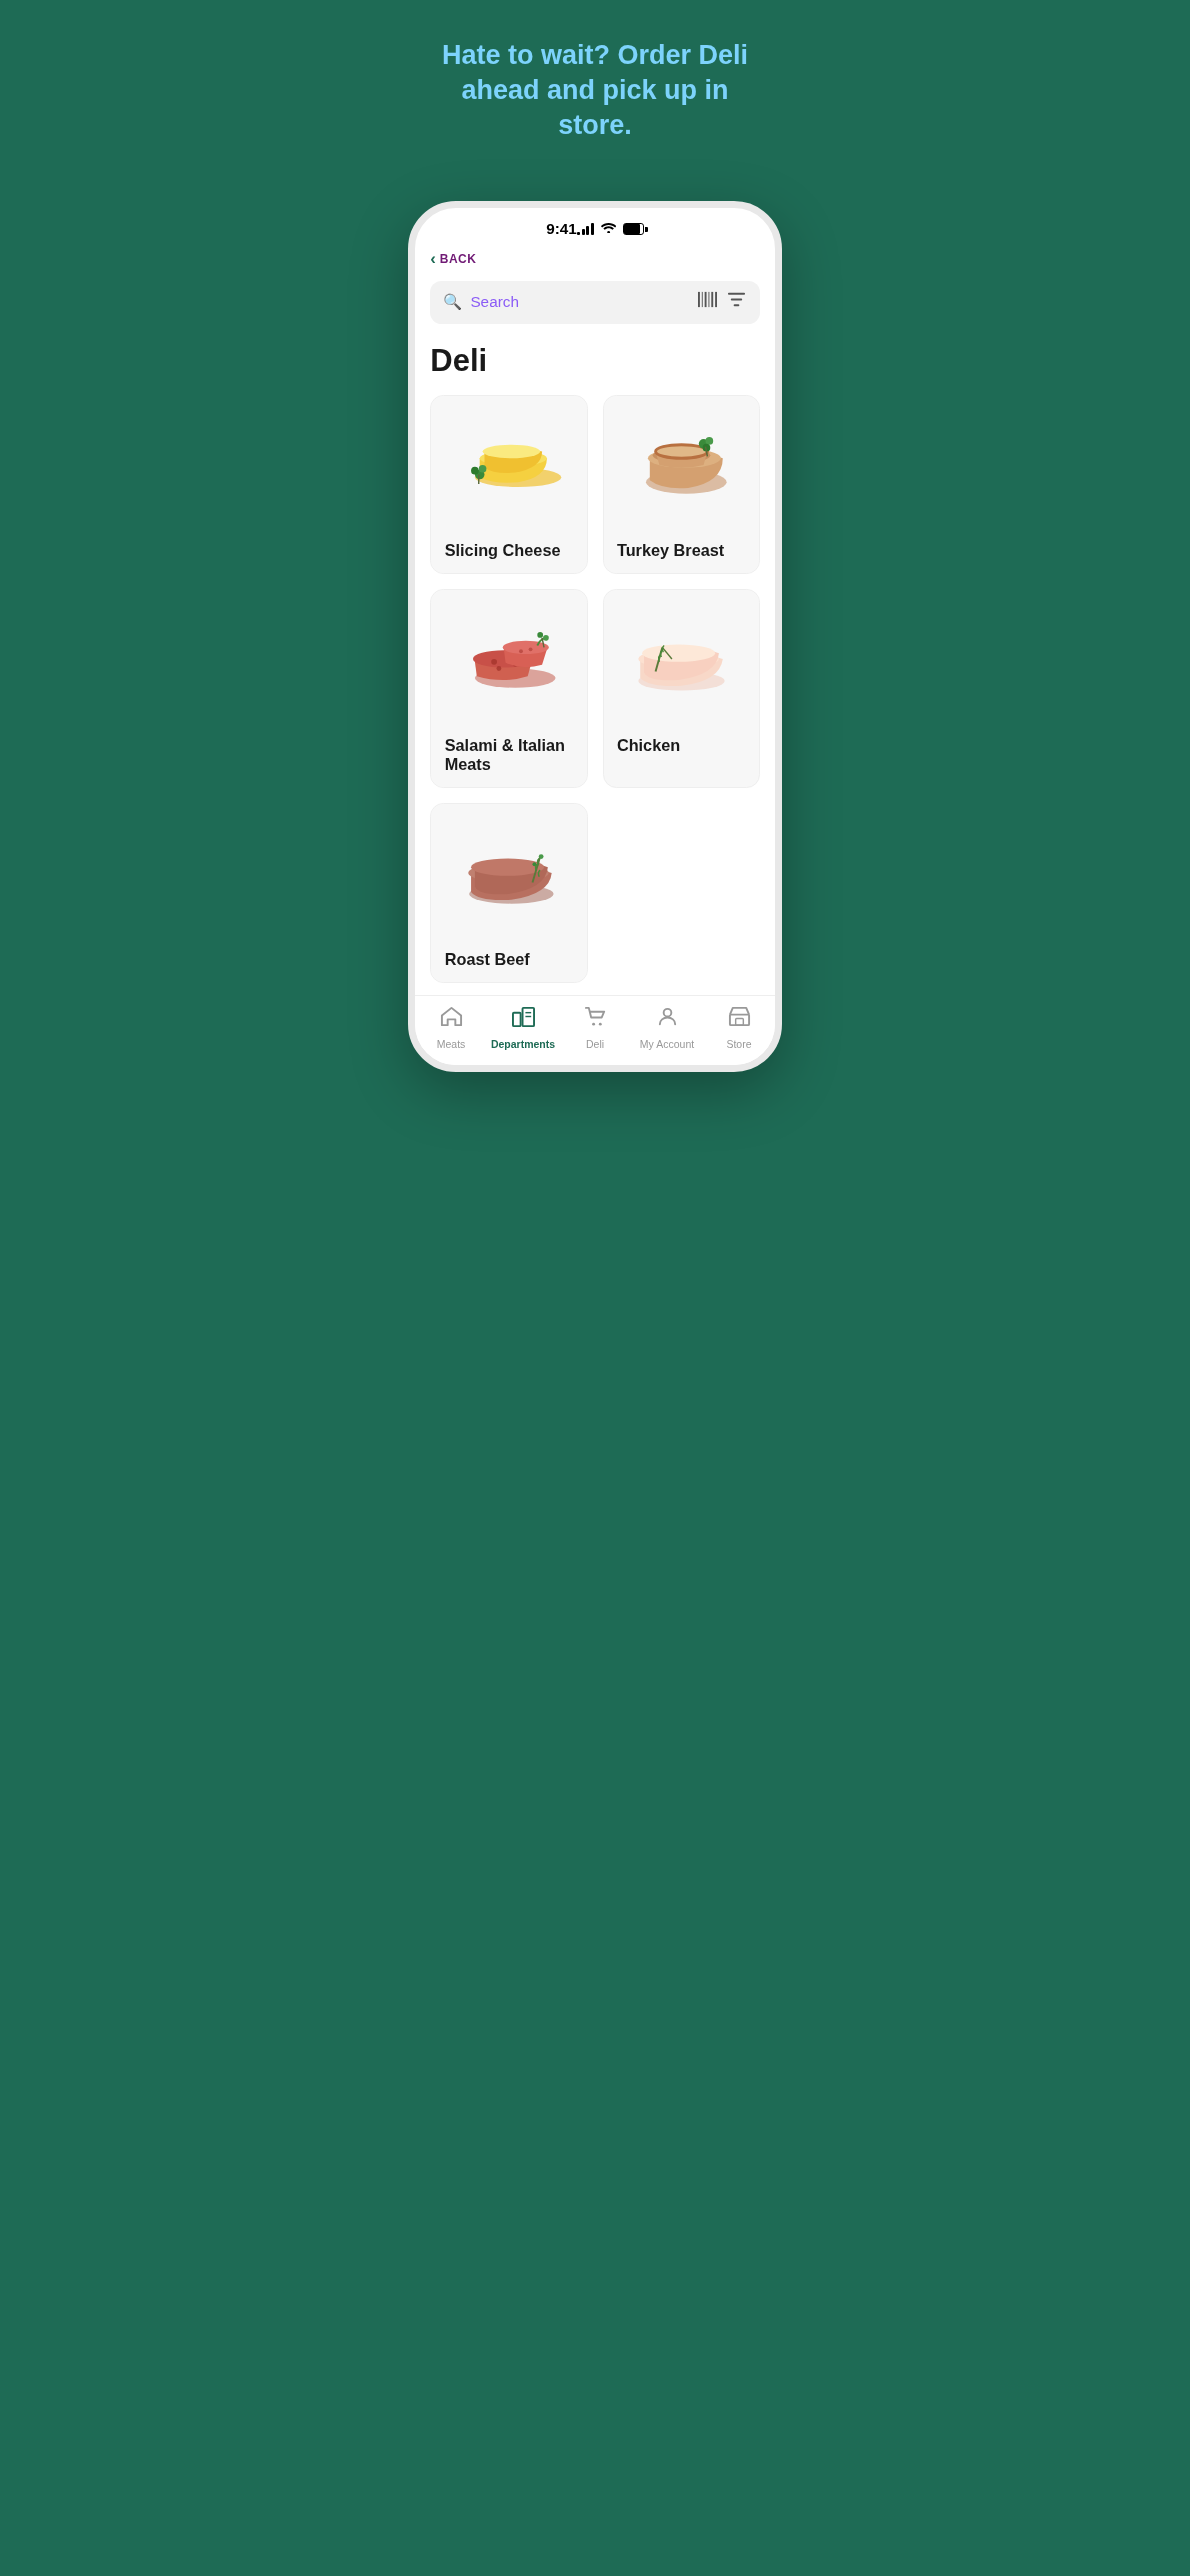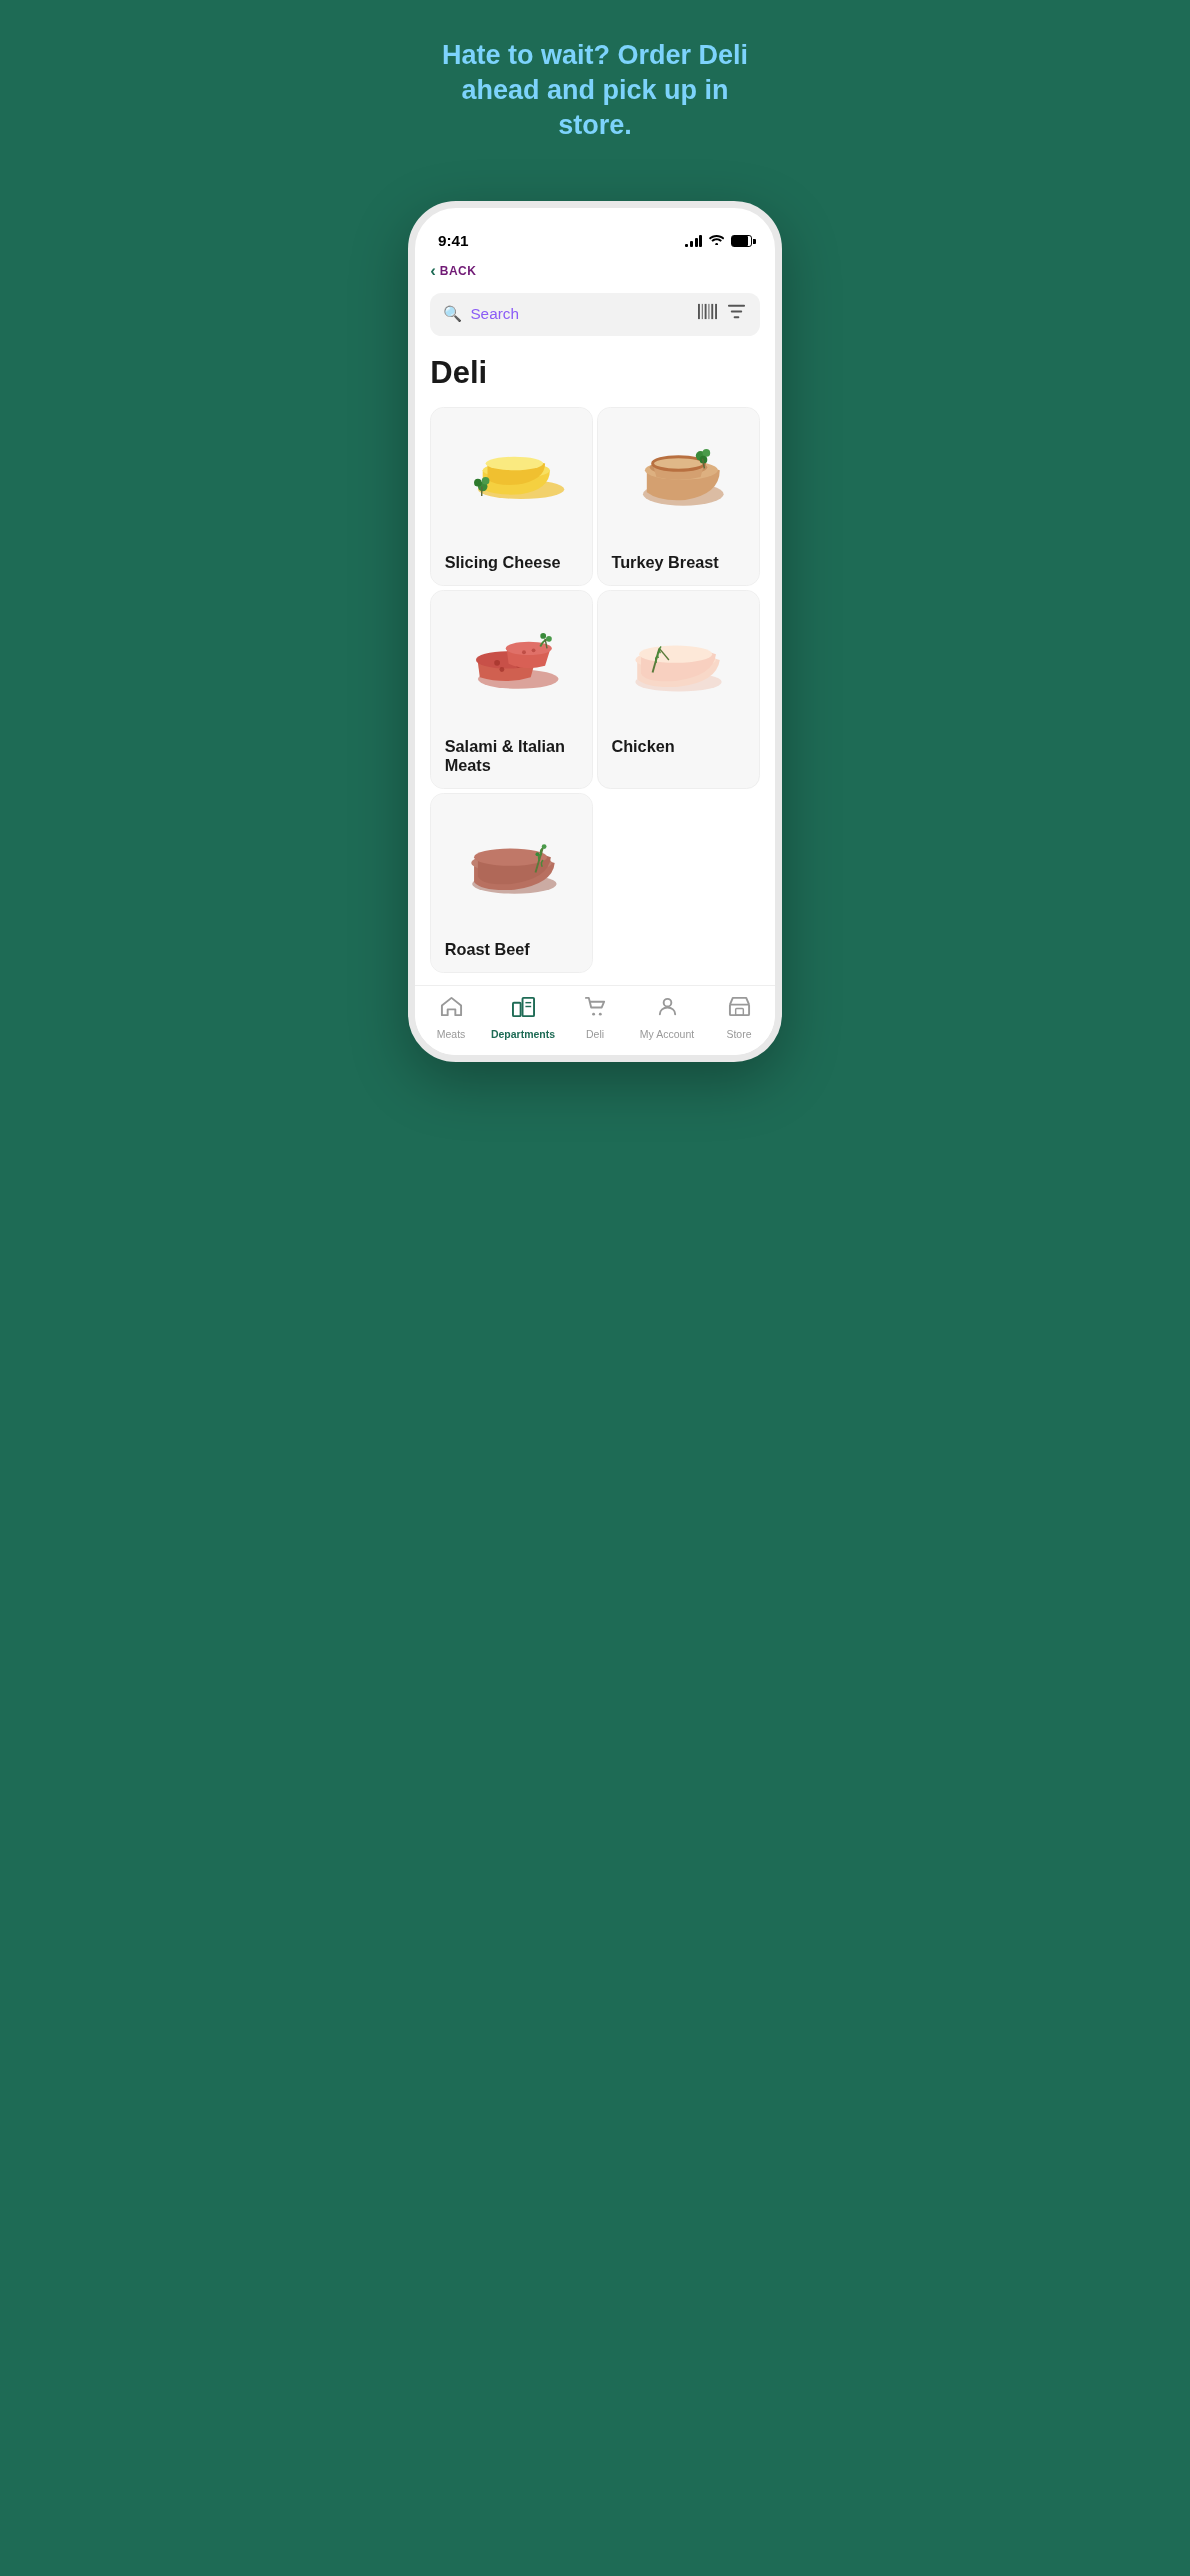--- a/index.html
+++ b/index.html
@@ -34,26 +34,25 @@
       border-radius: 48px;
       width: 374px;
       min-height: 728px;
       box-shadow: 0 19px 58px rgba(0,0,0,0.3);
       overflow: hidden;
       position: relative;
       border: 7.7px solid #e8e8e8;
     }
     .status-bar {
       display: flex;
-      justify-content: space-between;
+      justify-content: center;
       align-items: center;
       padding: 11.5px 23px 5.8px;
       font-size: 14.4px;
       font-weight: 600;
-      margin-top: 12px;
     }
     .status-bar .time { font-weight: 700; font-size: 15.3px; }
     .status-icons { display: flex; align-items: center; gap: 4.8px; }
     .signal-bars {
       display: flex; align-items: flex-end; gap: 1.9px; height: 13.4px;
     }
     .signal-bars span {
       background: #000; border-radius: 1px; width: 2.9px;
     }
     .signal-bars span:nth-child(1) { height: 3.8px; }
@@ -99,21 +98,21 @@
     .barcode-icon, .filter-icon { color: #555; font-size: 17px; }
     .page-title {
       padding: 7.7px 15.3px 15.3px;
       font-size: 31px;
       font-weight: 900;
       color: #1a1a1a;
     }
     .categories-grid {
       display: grid;
       grid-template-columns: 1fr 1fr;
-      gap: 4px;
+      gap: 15px;
       padding: 0 15.3px;
       margin-bottom: 11.5px;
     }
     .category-card {
       background: #f7f7f7;
       border-radius: 13.4px;
       overflow: hidden;
       cursor: pointer;
       border: 1px solid #eee;
     }

